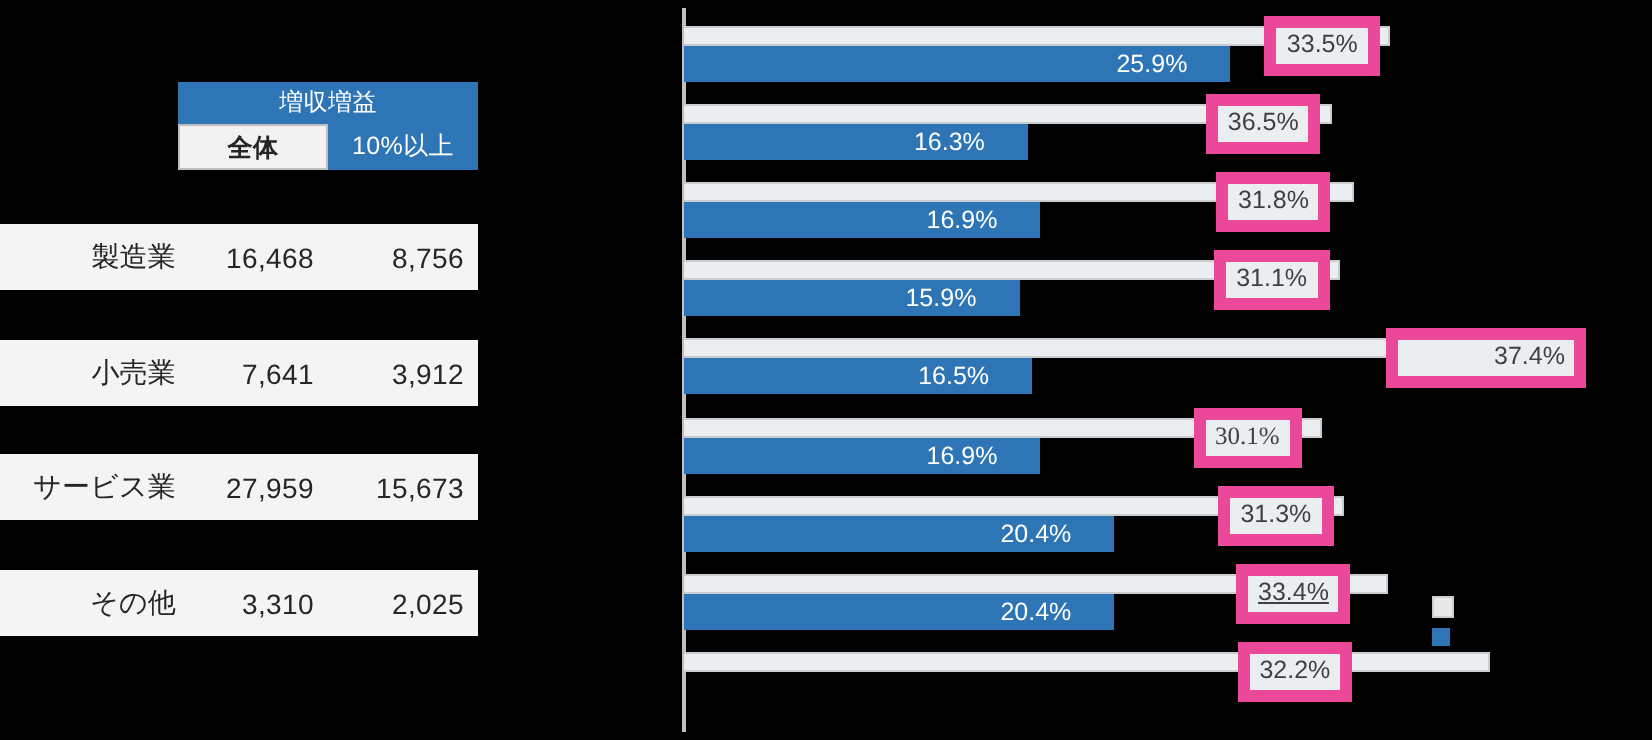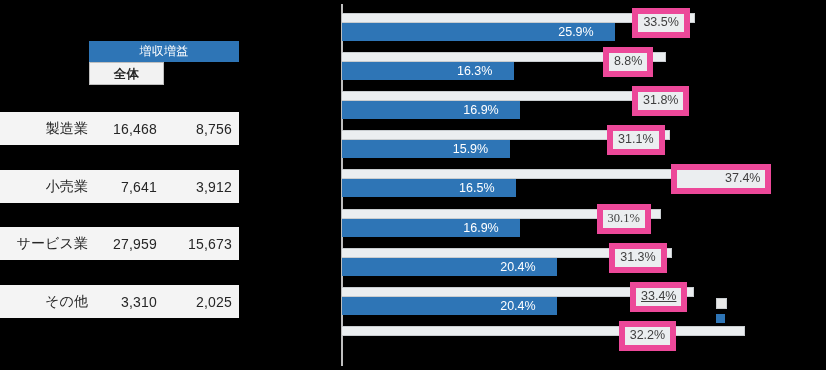--- a/index.html
+++ b/index.html
@@ -178,20 +178,21 @@
 </style>
 </head>
 <body>
 
 <div id="table-panel">
 
   <div class="tbl-header">
     <div class="tbl-header-title">増収増益</div>
     <div class="tbl-header-subs">
       <div class="tbl-header-sub sub-all">全体</div>
+      <div class="tbl-header-sub sub-over">10%以上</div>
     </div>
   </div>
 
   <div id="table-rows">
       <div class="tbl-row" style="top: 112px;">
         <div class="cell-label">製造業</div>
         <div class="cell-num">16,468</div>
         <div class="cell-num">8,756</div>
       </div>
       <div class="tbl-row" style="top: 170px;">
@@ -218,45 +219,45 @@
       <div class="bar-group" style="top: 12.5px;">
         <div class="bar bar-outer" style="width: 353.425px;">
           <div class="lbl-outer" style="left: 290.425px;">33.5%</div>
         </div>
         <div class="bar bar-inner" style="width: 273.245px;">
           <div class="lbl-inner" style="left: 216.245px;">25.9%</div>
         </div>
       </div>
       <div class="bar-group" style="top: 51.7px;">
         <div class="bar bar-outer" style="width: 323.885px;">
-          <div class="lbl-outer" style="left: 260.885px;">8.8%</div>
+          <div class="lbl-outer" style="left: 260.885px;">36.5%</div>
         </div>
         <div class="bar bar-inner" style="width: 171.965px;">
           <div class="lbl-inner" style="left: 114.965px;">16.3%</div>
         </div>
       </div>
       <div class="bar-group" style="top: 90.9px;">
         <div class="bar bar-outer" style="width: 335.49px;">
-          <div class="lbl-outer" style="left: 290px;">31.8%</div>
+          <div class="lbl-outer" style="left: 266px;">31.8%</div>
         </div>
         <div class="bar bar-inner" style="width: 178.295px;">
           <div class="lbl-inner" style="left: 121.295px;">16.9%</div>
         </div>
       </div>
       <div class="bar-group" style="top: 130.1px;">
         <div class="bar bar-outer" style="width: 328.105px;">
           <div class="lbl-outer" style="left: 265.105px;">31.1%</div>
         </div>
         <div class="bar bar-inner" style="width: 167.745px;">
           <div class="lbl-inner" style="left: 110.745px;">15.9%</div>
         </div>
       </div>
       <div class="bar-group" style="top: 169.3px;">
         <div class="bar bar-outer" style="width: 394.57px;">
-          <div class="lbl-outer" style="left: 329px; padding-left: 48px;">37.4%</div>
+          <div class="lbl-outer" style="left: 351px; padding-left: 48px;">37.4%</div>
         </div>
         <div class="bar bar-inner" style="width: 174.075px;">
           <div class="lbl-inner" style="left: 117.075px;">16.5%</div>
         </div>
       </div>
       <div class="bar-group" style="top: 208.5px;">
         <div class="bar bar-outer" style="width: 319px; font-family: Liberation Serif, serif;">
           <div class="lbl-outer" style="left: 254.555px;">30.1%</div>
         </div>
         <div class="bar bar-inner" style="width: 178.295px;">
@@ -266,21 +267,21 @@
       <div class="bar-group" style="top: 247.7px; text-decoration: underline;">
         <div class="bar bar-outer" style="width: 330.215px;">
           <div class="lbl-outer" style="left: 267.215px;">31.3%</div>
         </div>
         <div class="bar bar-inner" style="width: 215.22px;">
           <div class="lbl-inner" style="left: 158.22px;">20.4%</div>
         </div>
       </div>
       <div class="bar-group" style="top: 286.9px;">
         <div class="bar bar-outer" style="width: 352.37px;">
-          <div class="lbl-outer" style="left: 288px; text-decoration: underline;">33.4%</div>
+          <div class="lbl-outer" style="left: 276px; text-decoration: underline;">33.4%</div>
         </div>
         <div class="bar bar-inner" style="width: 215.22px;">
           <div class="lbl-inner" style="left: 158.22px;">20.4%</div>
         </div>
       </div>
       <div class="bar-group" style="top: 326.1px;">
         <div class="bar bar-outer" style="width: 403px;">
           <div class="lbl-outer" style="left: 276.71px;">32.2%</div>
         </div>
       </div>

